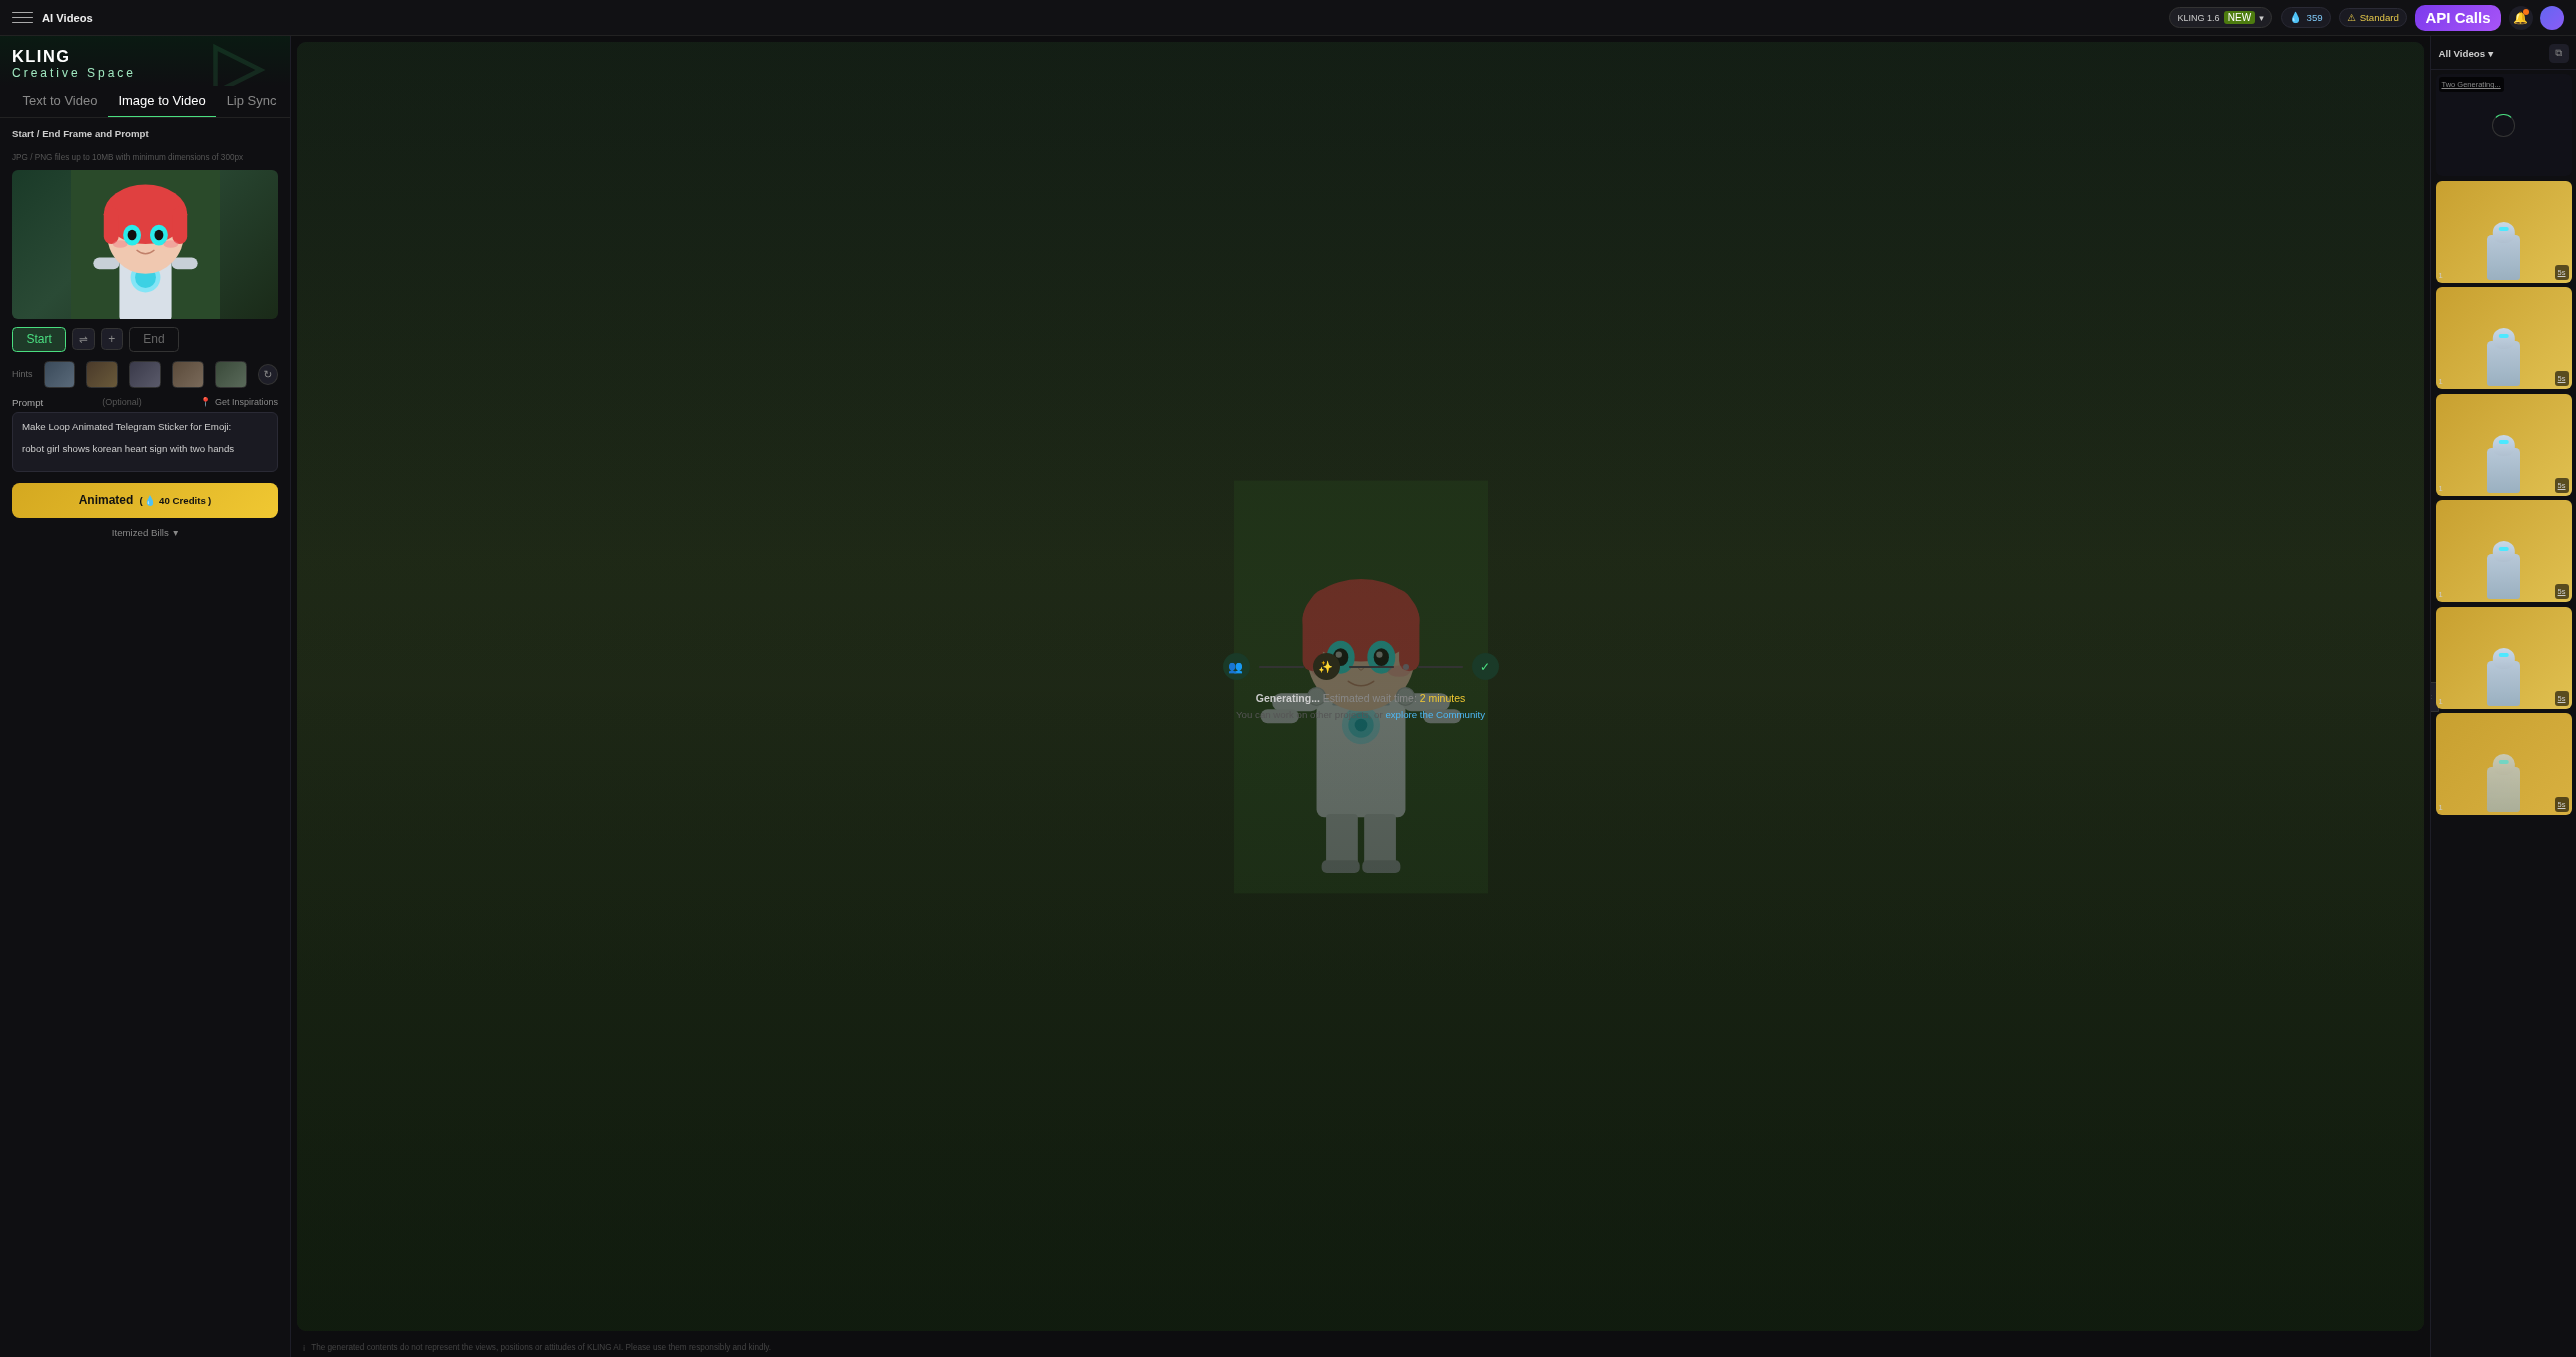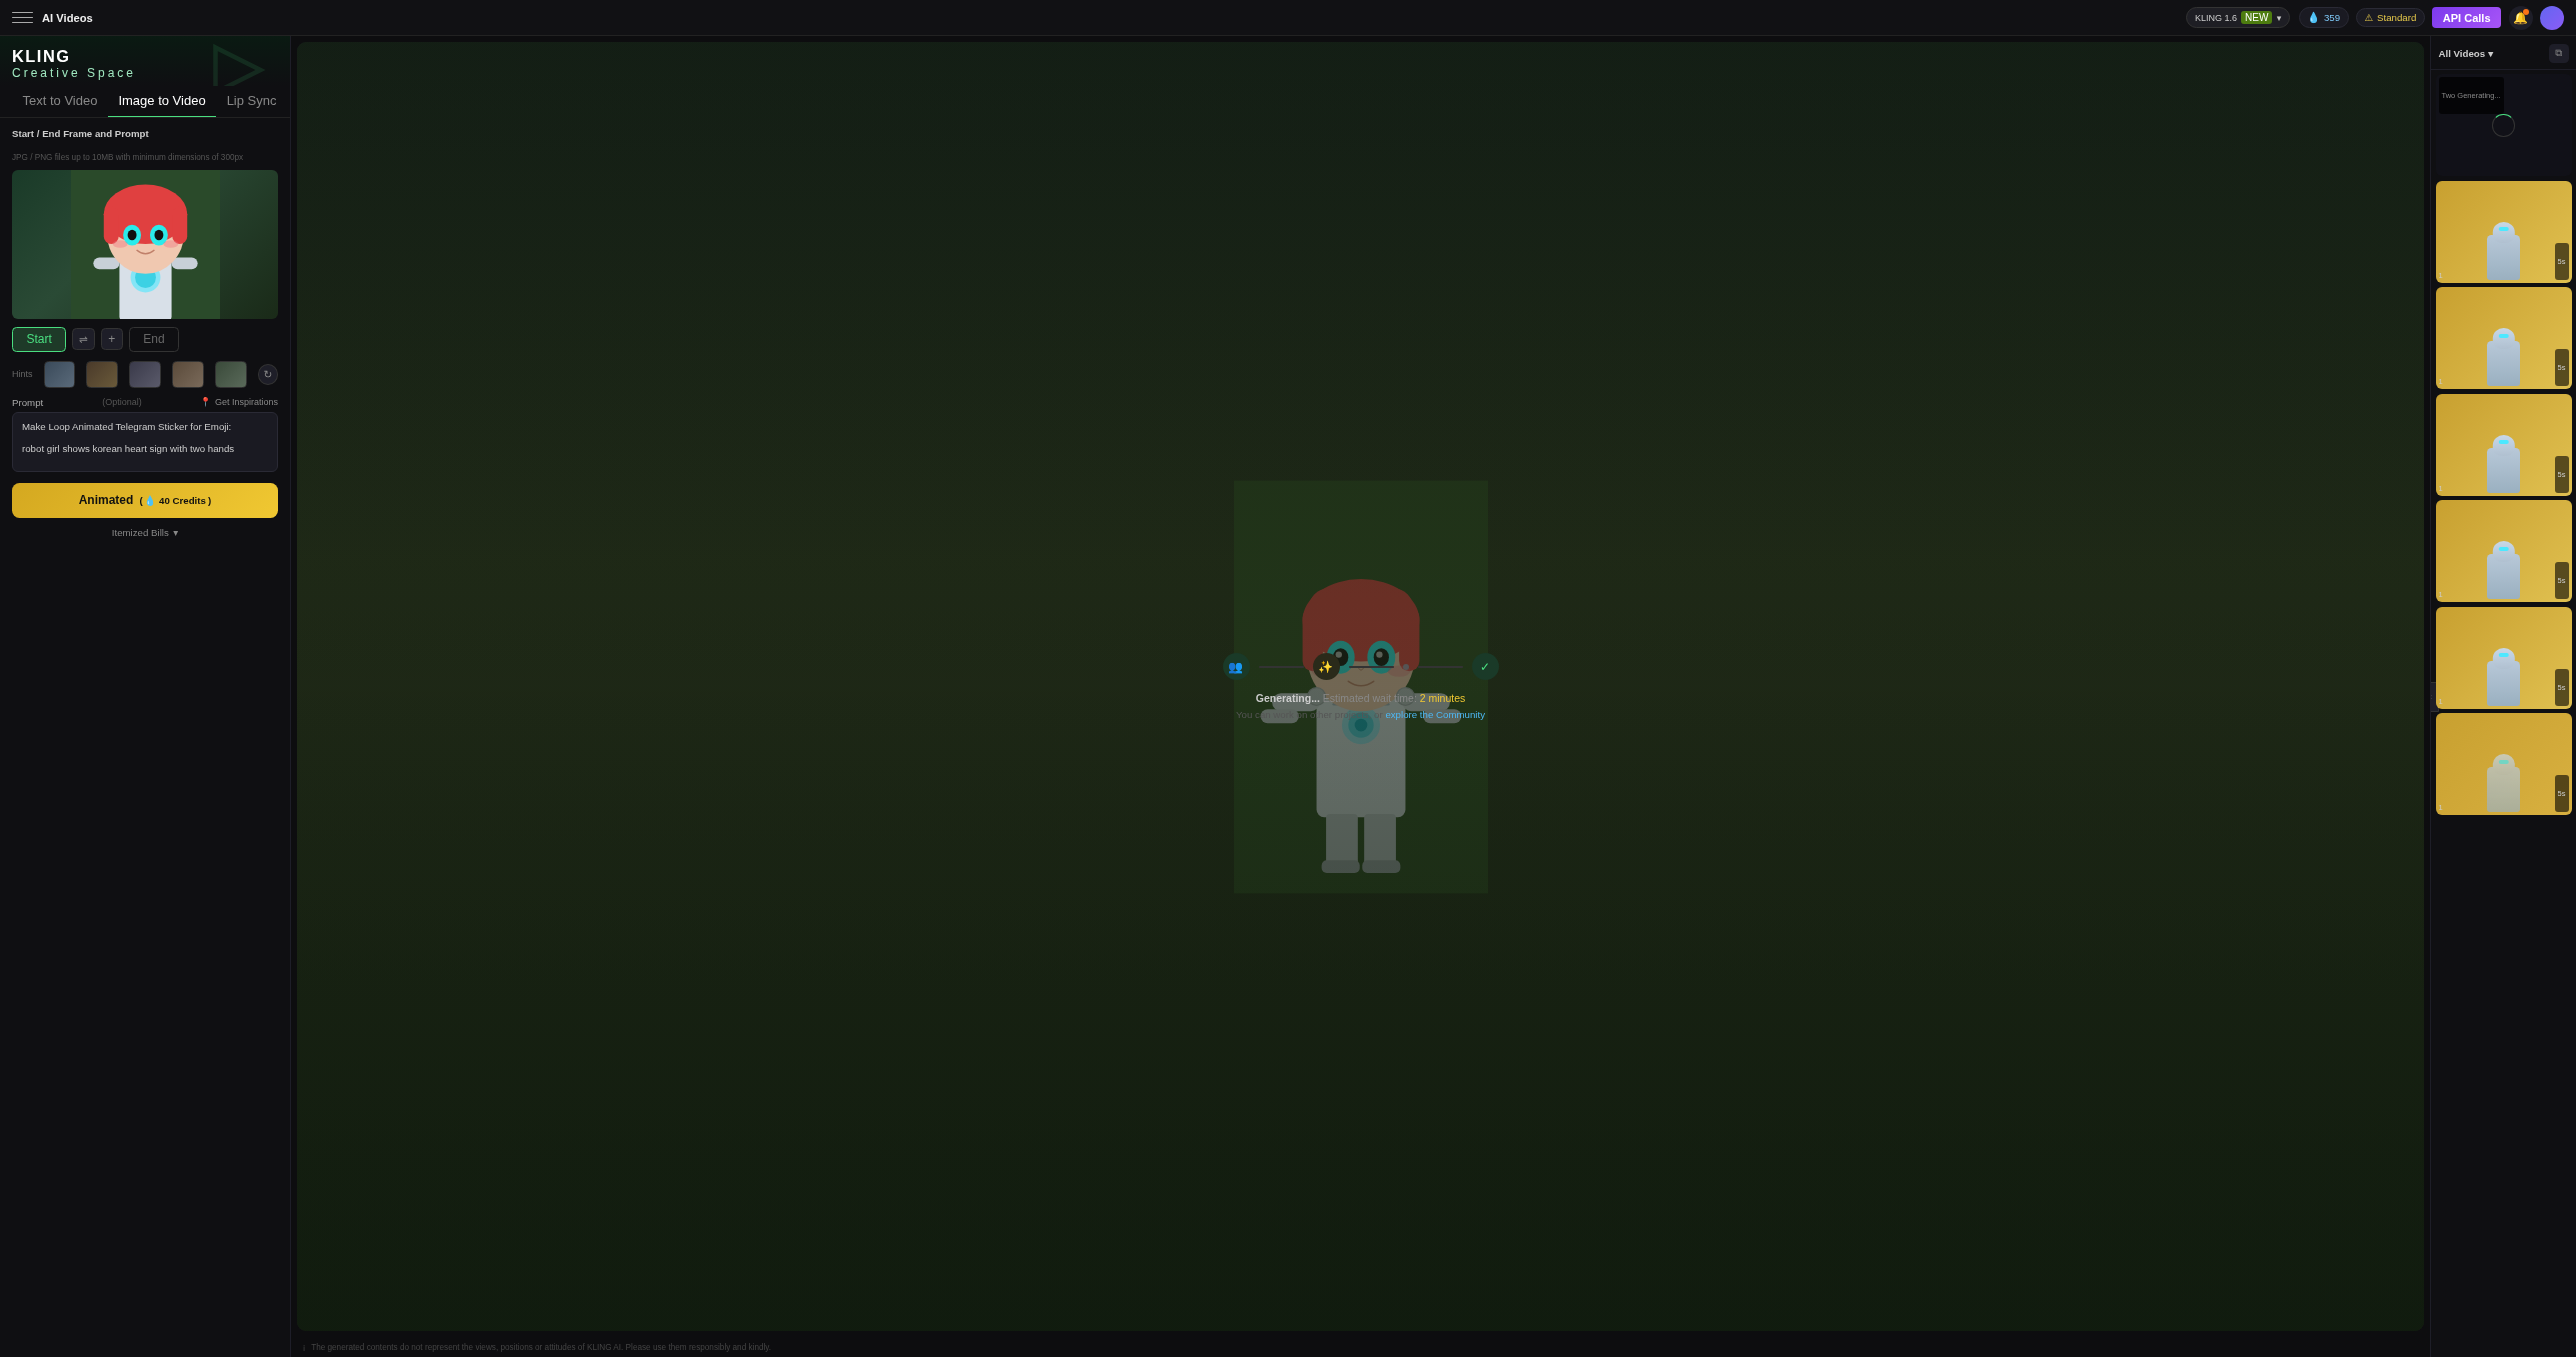--- a/index.html
+++ b/index.html
@@ -90,24 +90,24 @@
       background: #1a1a22;
       border: 0.7px solid #2a2a35;
       border-radius: 13.4px;
       padding: 3px 7.5px;
       font-size: 9.7px;
       color: #e5c84a;
     }
     .api-calls-btn {
       background: linear-gradient(135deg, #7c3aed, #a855f7);
       border: none;
-      border-radius: 4px;
+      border-radius: 10px;
       padding: 4.5px 10.5px;
       color: #fff;
-      font-size: 11px;
+      font-size: 15px;
       font-weight: 600;
       cursor: pointer;
     }
     .notif-icon {
       width: 24px; height: 24px;
       display: flex; align-items: center; justify-content: center;
       background: #1e1e28;
       border-radius: 50%;
       cursor: pointer;
       font-size: 12px;
@@ -550,21 +550,22 @@
     @keyframes spin { to { transform: rotate(360deg); } }
 
     .video-thumb-label {
       position: absolute;
       bottom: 3px;
       right: 3px;
       font-size: 7.5px;
       color: #ccc;
       background: rgba(0,0,0,0.6);
       border-radius: 3px;
-      padding: 14px 3px;
+      padding: 3px 3px;
+      text-decoration: underline;
     }
     .video-thumb-num {
       position: absolute;
       bottom: 3px;
       left: 3px;
       font-size: 7.5px;
       color: #ccc;
     }
 
     

